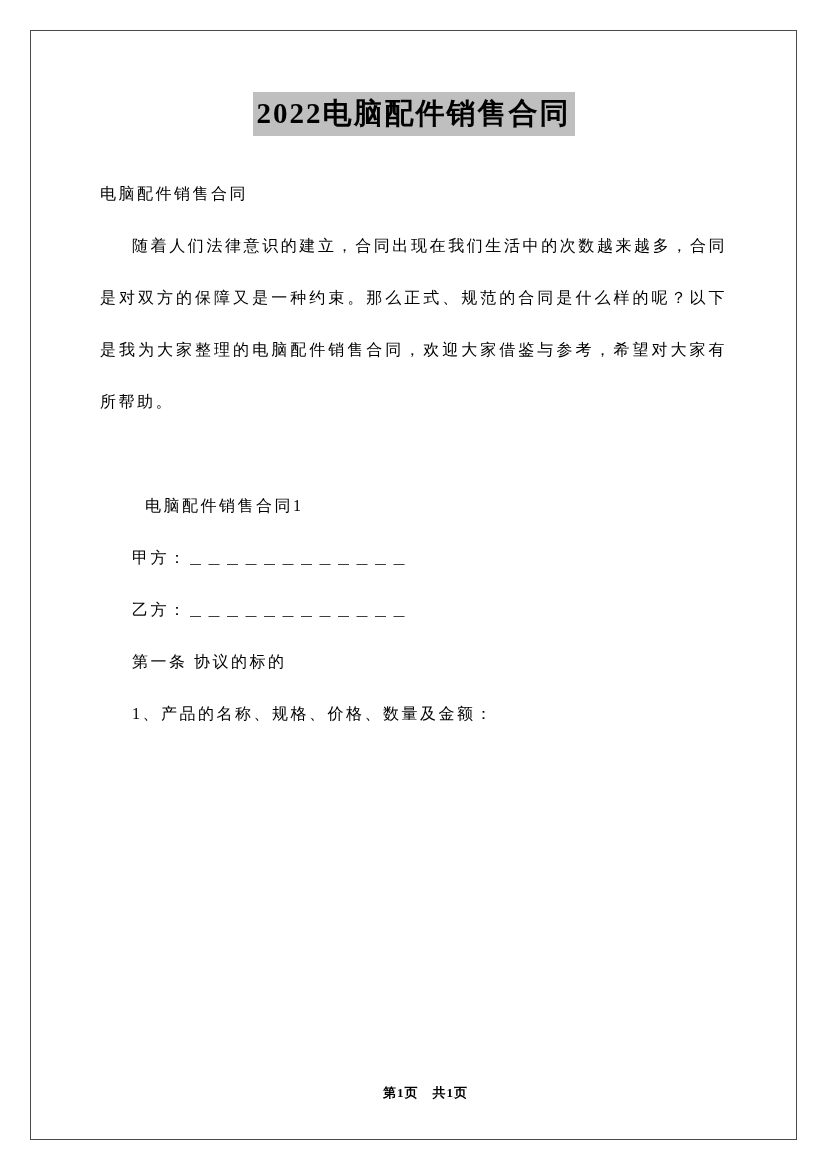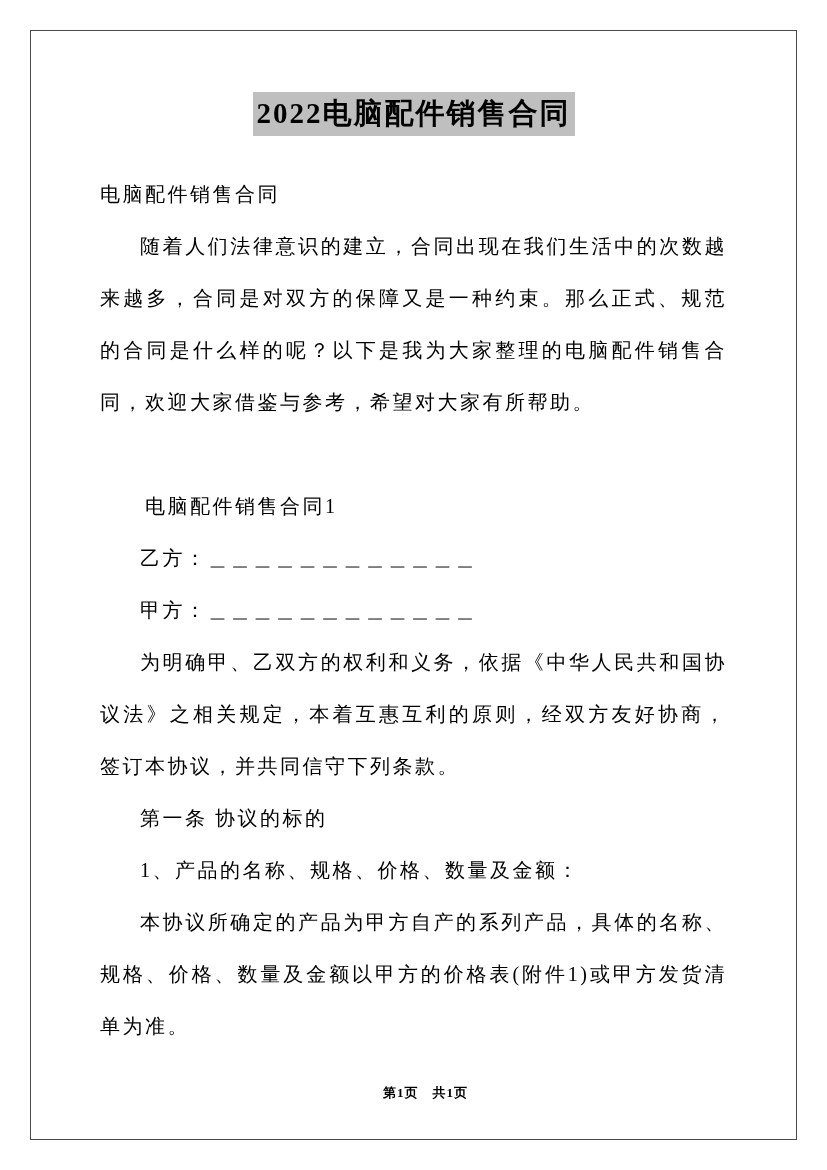--- a/index.html
+++ b/index.html
@@ -47,21 +47,21 @@
   .doc-title span {
     display: inline-block;
     font-size: 29px;
     font-weight: bold;
     letter-spacing: 2px;
     background: #bfbfbf;
     padding: 2px 4px;
   }
 
   .para {
-    font-size: 20px;
+    font-size: 16px;
     line-height: 52px;
     letter-spacing: 2.5px;
     text-align: justify;
     word-break: break-all;
   }
 
   .para.indent {
     text-indent: 2em;
     font-family: Liberation Serif, serif;
   }
@@ -98,30 +98,28 @@
     <h1 class="doc-title">
       <span>2022电脑配件销售合同</span>
     </h1>
 
     <p class="para">电脑配件销售合同</p>
 
     <p class="para indent">随着人们法律意识的建立，合同出现在我们生活中的次数越来越多，合同是对双方的保障又是一种约束。那么正式、规范的合同是什么样的呢？以下是我为大家整理的电脑配件销售合同，欢迎大家借鉴与参考，希望对大家有所帮助。</p>
 
     <p class="para section-gap">电脑配件销售合同1</p>
 
+    <p class="para indent">甲方：＿＿＿＿＿＿＿＿＿＿＿＿</p>
+
     <p class="para indent">乙方：＿＿＿＿＿＿＿＿＿＿＿＿</p>
 
-    <p class="para indent">甲方：＿＿＿＿＿＿＿＿＿＿＿＿</p>
-
-    <p class="para indent">为明确甲、乙双方的权利和义务，依据《中华人民共和国协议法》之相关规定，本着互惠互利的原则，经双方友好协商，签订本协议，并共同信守下列条款。</p>
 
     <p class="para indent">第一条 协议的标的</p>
 
     <p class="para indent">1、产品的名称、规格、价格、数量及金额：</p>
 
-    <p class="para indent">本协议所确定的产品为甲方自产的系列产品，具体的名称、规格、价格、数量及金额以甲方的价格表(附件1)或甲方发货清单为准。</p>
 
   </div>
 
   <div class="footer">
     <span class="page-num">第1页</span><span>共1页</span>
   </div>
 </div>
 
 </body></html>

